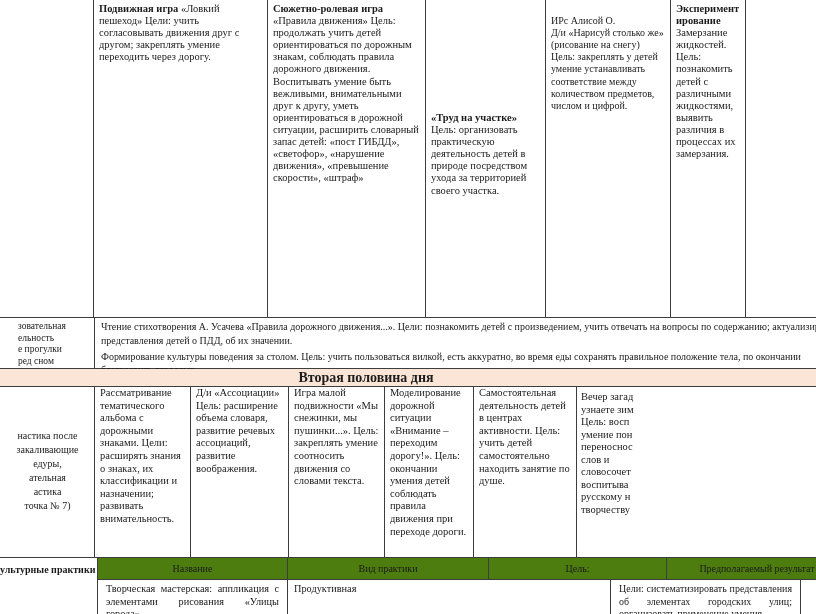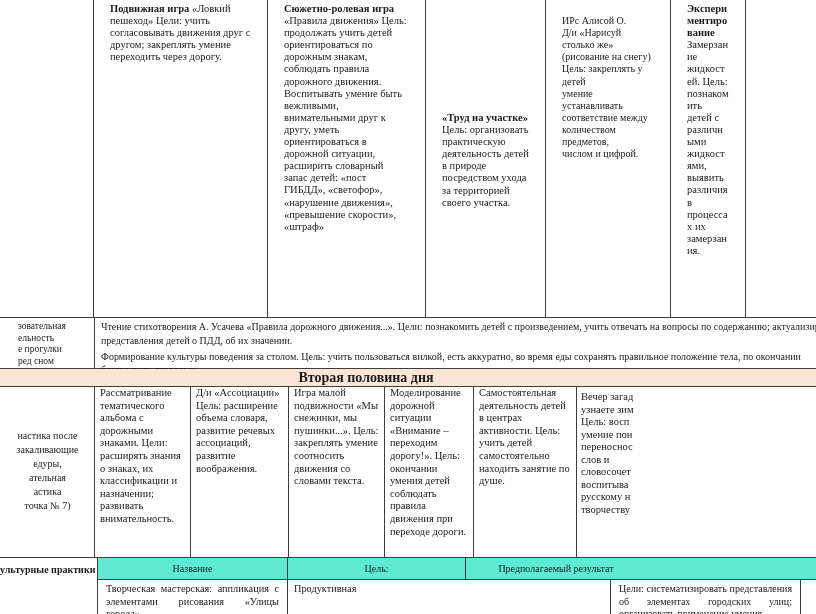--- a/index.html
+++ b/index.html
@@ -7,41 +7,41 @@
   html,body{background:#ffffff;}
   #stage{
     position:relative;width:816px;height:614px;background:#ffffff;overflow:hidden;
     font-family:"Liberation Serif","DejaVu Serif",serif;color:#1b1b1b;
   }
   .row{position:absolute;left:0;width:1000px;display:flex;align-items:stretch;}
   .bl{border-left:1px solid var(--bc);}
 
   
   #sec-top{top:0;height:318px;border-bottom:1px solid var(--bc);}
-  .s1{font-size:10.5px;line-height:12.1px;padding:3px 16px;overflow-wrap:break-word;}
+  .s1{font-size:10.5px;line-height:12.1px;padding:3px 5px;overflow-wrap:break-word;}
   .pre{white-space:pre-line;}
 
   
   #sec-read{top:318px;height:51px;border-bottom:1px solid var(--bc);}
   .lbl{font-size:9.5px;line-height:11.6px;padding:3px 0 0 18px;white-space:pre-line;}
   .readtxt{font-size:10px;line-height:13.8px;padding:2px 6px;white-space:pre-line;}
 
   
   #sec-band{top:369px;height:18px;background:#fbe5d6;border-bottom:1px solid var(--bc);}
   .bandtxt{width:732px;text-align:center;font-weight:bold;font-size:14px;line-height:17px;}
 
   
   #sec-noon{top:387px;height:171px;border-bottom:1px solid var(--bc);}
   .s4{font-size:10.5px;line-height:12.6px;padding:0 5px;overflow-wrap:break-word;}
   .lbl4{font-size:10px;line-height:14px;padding:42px 0 0 1px;white-space:pre-line;text-align:center;}
   .tail4{font-size:10.5px;line-height:12.5px;padding:4px 0 0 4px;white-space:pre-line;}
 
   
   #sec-green{top:558px;height:22px;}
-  .ghead{background:#5eead4;border-bottom:1px solid var(--bc);font-size:10px;
+  .ghead{background:#4d7c0f;border-bottom:1px solid var(--bc);font-size:10px;
          display:flex;align-items:center;justify-content:center;}
   .practLabel{font-weight:bold;font-size:10px;white-space:nowrap;overflow:hidden;padding:6px 0 0 0;}
   #sec-white{top:580px;height:40px;}
   .s5{font-size:10.3px;line-height:12.6px;padding:3px 8px;text-align:justify;}
   .s5plain{font-size:10.3px;line-height:12.6px;padding:3px 6px;}
 </style>
 </head>
 <body>
 
 <div id="stage">
@@ -118,20 +118,21 @@
 воспитыва
 русскому н
 творчеству</div>
   </div>
 
   <div id="sec-green" class="row">
     <div style="width:97px">
       <div class="practLabel">ультурные практики</div>
     </div>
     <div class="bl ghead" style="width:190px">Название</div>
+    <div class="bl ghead" style="width:201px">Вид практики</div>
     <div class="bl ghead" style="width:178px">Цель:</div>
     <div class="bl ghead" style="flex:1;justify-content:flex-start">
       <div style="width:180px;text-align:center">Предполагаемый результат</div>
     </div>
   </div>
 
   <div id="sec-white" class="row">
     <div style="width:97px"></div>
     <div class="bl s5" style="width:190px">Творческая мастерская: аппликация с элементами рисования «Улицы города».</div>
     <div class="bl s5plain" style="width:323px">Продуктивная</div>

